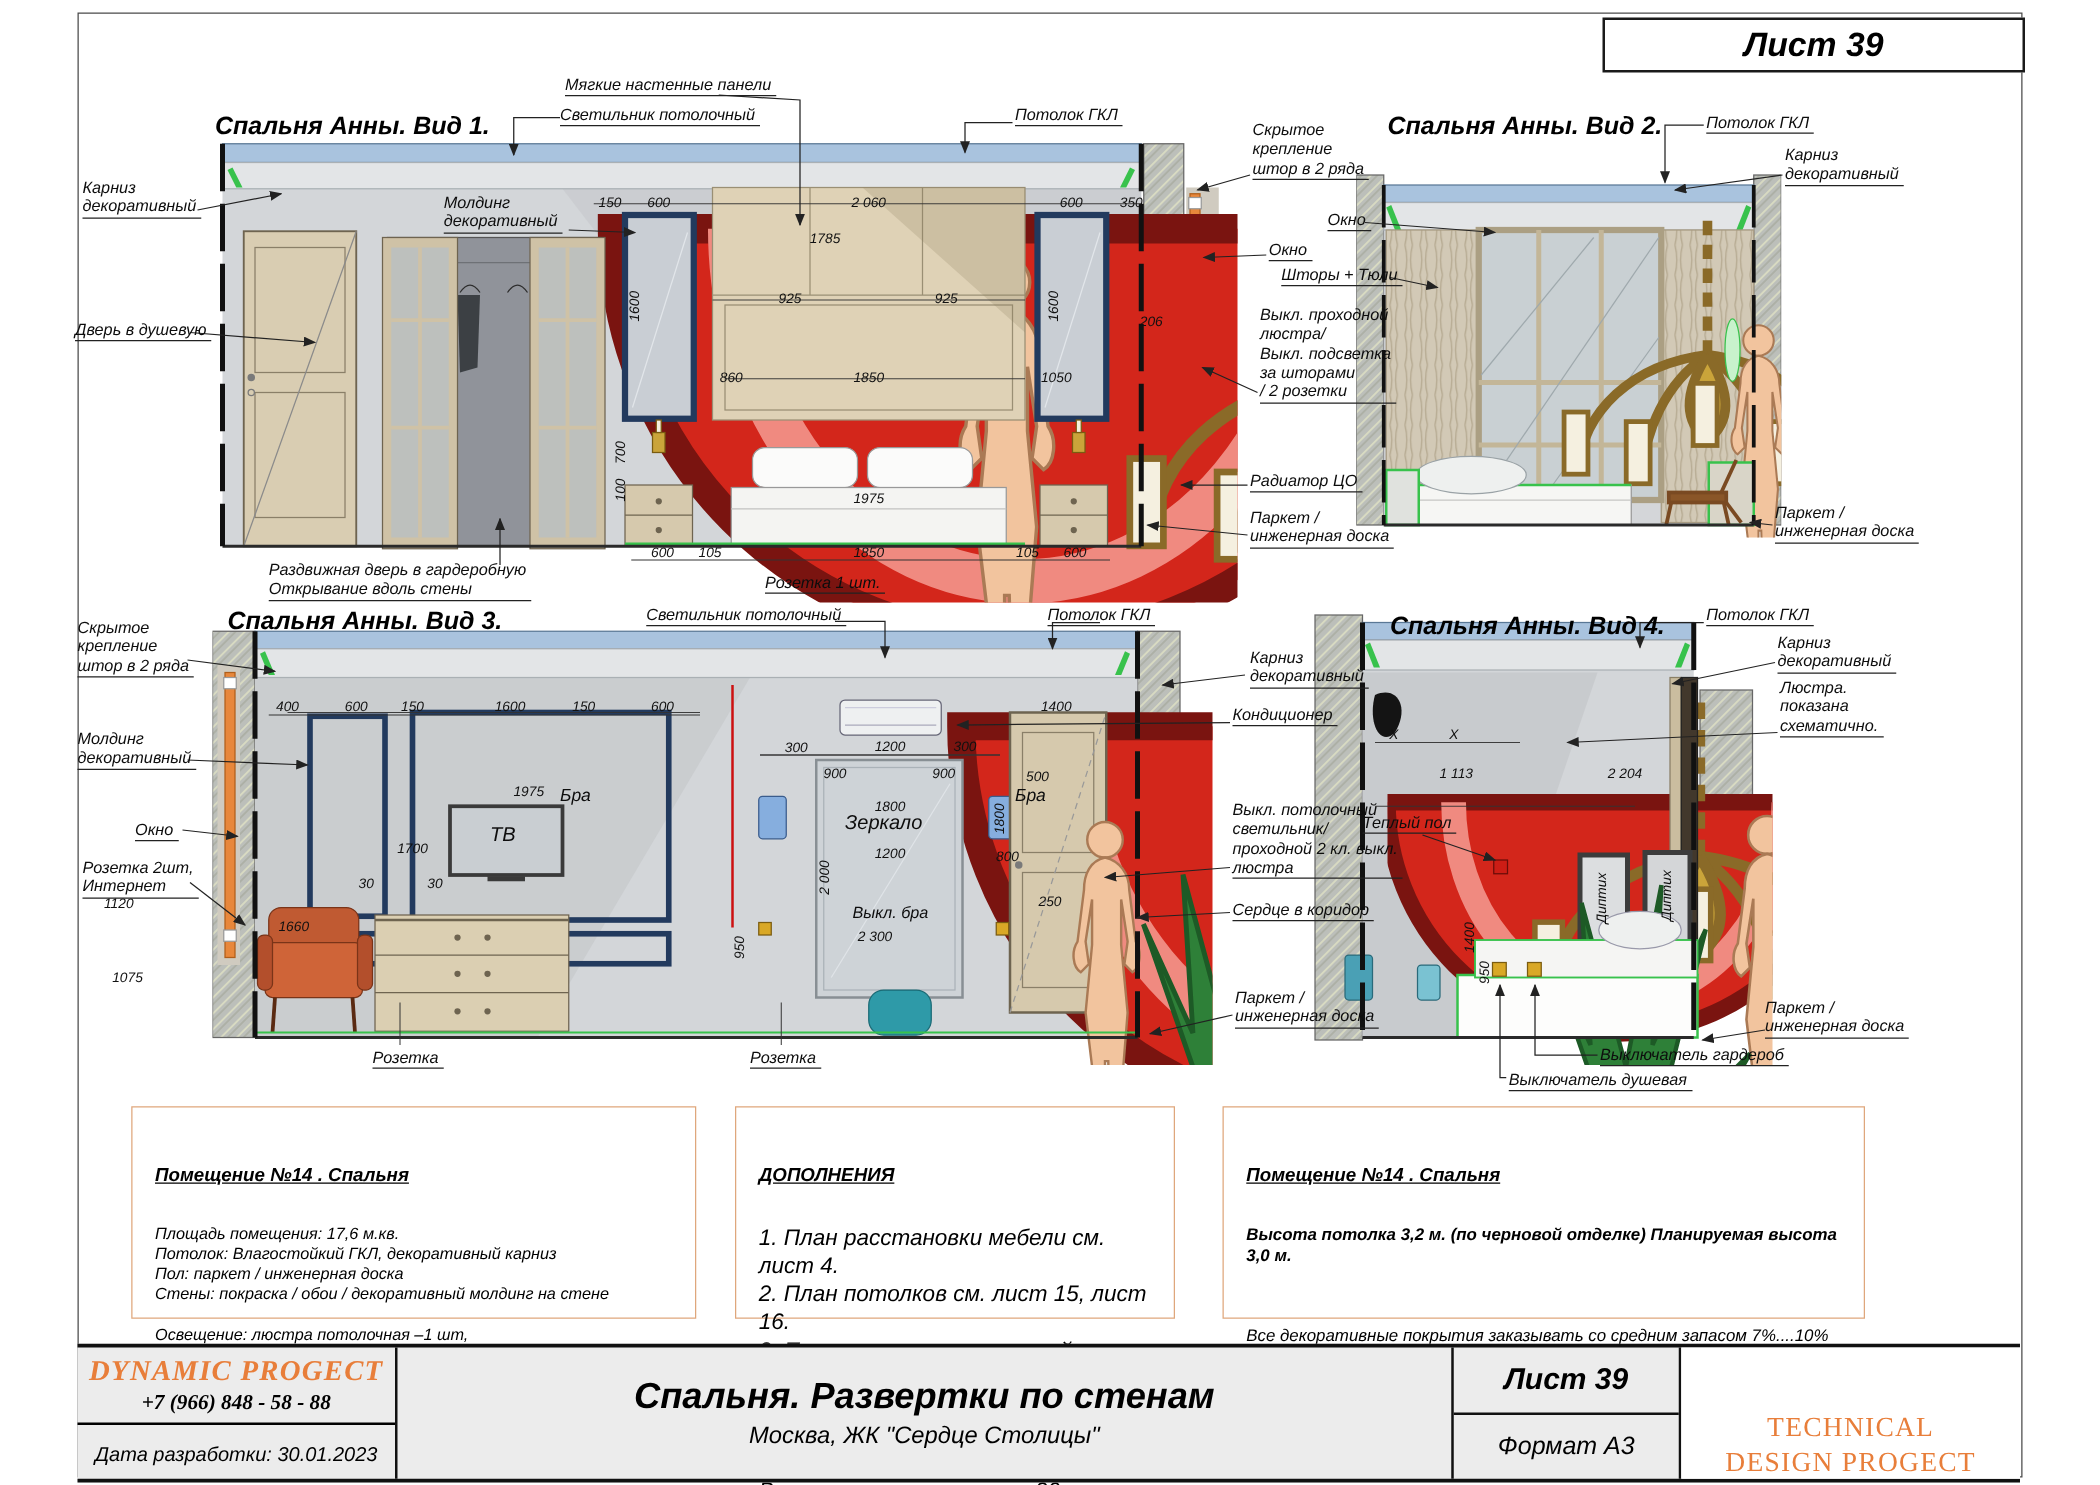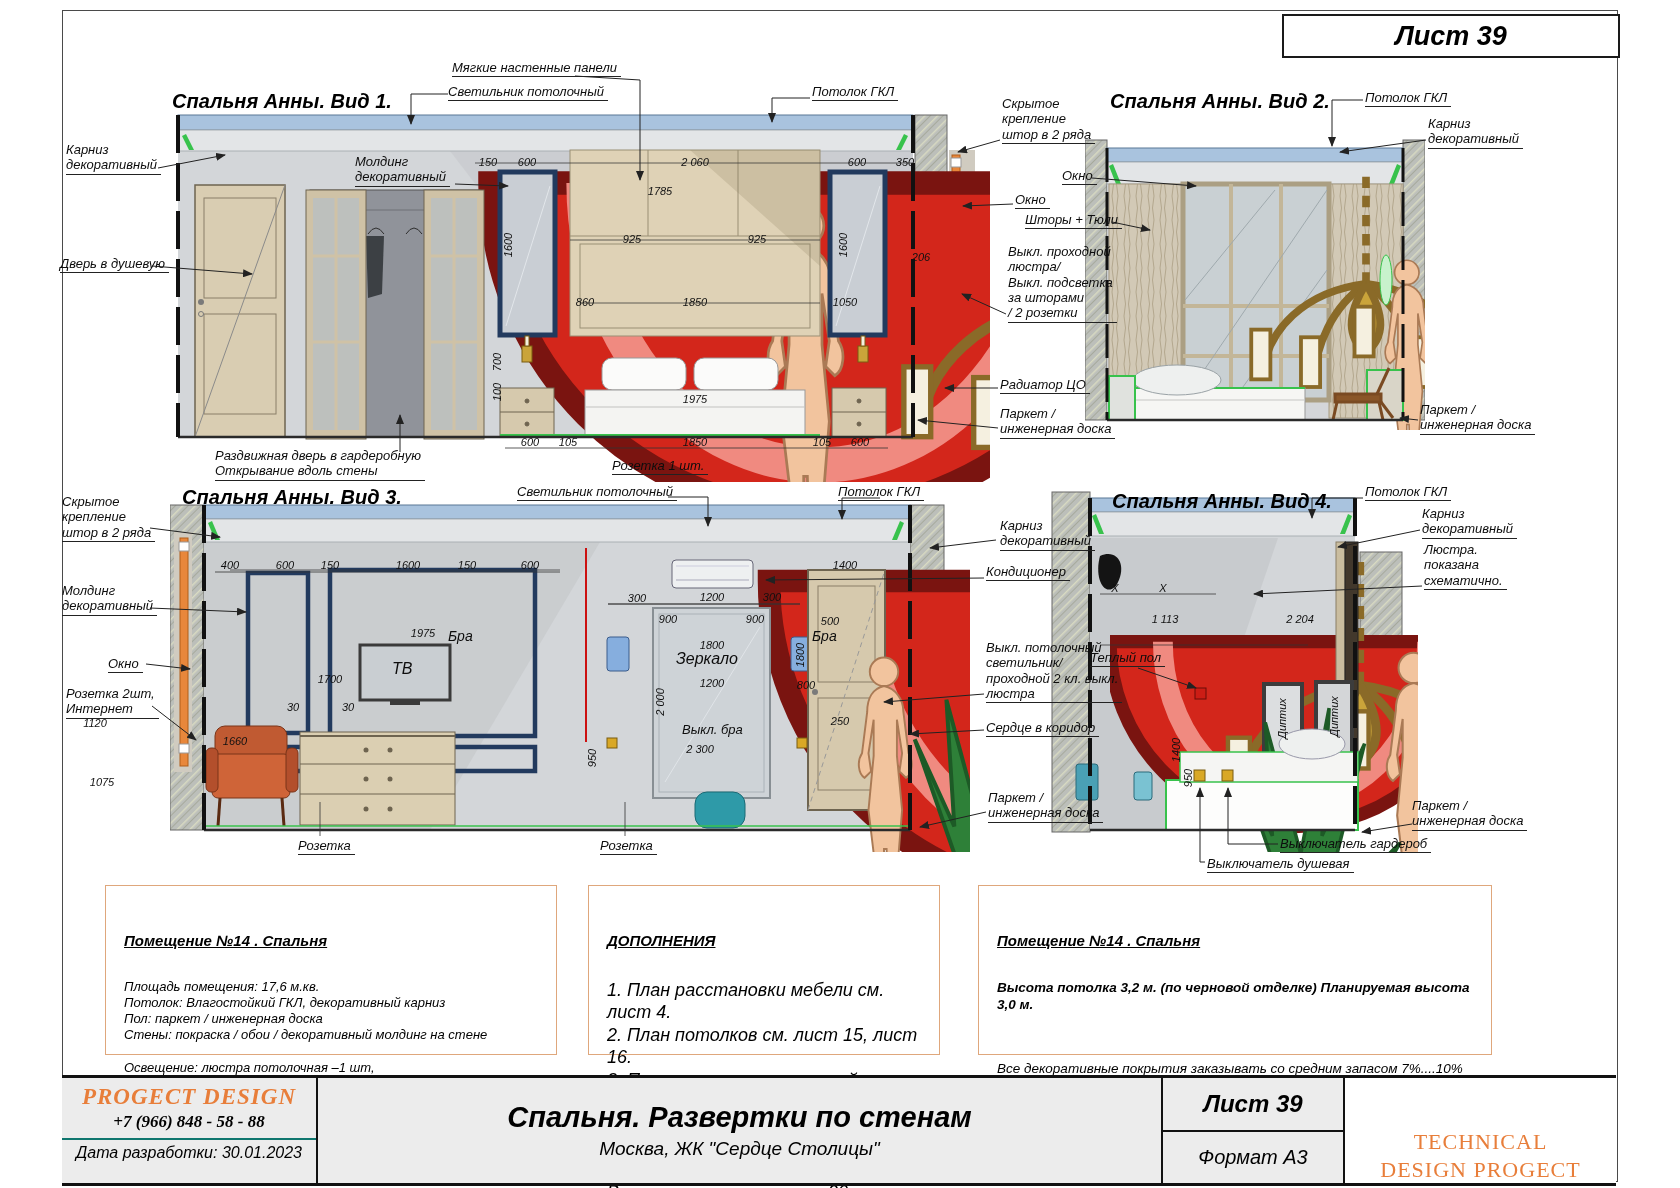--- a/index.html
+++ b/index.html
@@ -23,22 +23,22 @@
       font:italic 13.5px/1.32 "Liberation Sans",sans-serif;white-space:pre-line;z-index:6;box-sizing:border-box}
   .ib h3{margin:0 0 12px;font:italic 700 15px "Liberation Sans",sans-serif;text-decoration:underline}
   .ib .bold{font-weight:700}
   .tblock{position:absolute;left:62px;top:1075px;width:1554px;height:105px;display:flex;z-index:6;
           border-top:3px solid #111;border-bottom:3px solid #111;background:#ececec}
   .tcell{border-right:2px solid #111;box-sizing:border-box;height:100%}
   .tc1{width:256px;display:flex;flex-direction:column}
   .tc1 .brand{font:italic 700 23px "Liberation Serif",serif;color:#e87e3a;text-align:center;
               letter-spacing:1px;padding-top:6px}
   .tc1 .phone{font:italic 700 17px "Liberation Serif",serif;text-align:center;padding:2px 0 6px;
-              border-bottom:2px solid #0f766e}
-  .tc1 .date{font:italic 16px "Liberation Sans",sans-serif;text-align:center;padding-top:4px}
+              border-bottom:2px solid #000000}
+  .tc1 .date{font:italic 16px "Liberation Sans",sans-serif;text-align:center;padding-top:16px}
   .tc2{width:845px;display:flex;flex-direction:column;align-items:center;justify-content:center}
   .tc2 .main{font:italic 700 29px "Liberation Sans",sans-serif}
   .tc2 .sub{font:italic 19px "Liberation Sans",sans-serif;margin-top:4px}
   .tc3{width:182px;display:flex;flex-direction:column}
   .tc3 .sh{font:italic 700 24px "Liberation Sans",sans-serif;text-align:center;flex:1;
            display:flex;align-items:center;justify-content:center;border-bottom:2px solid #111}
   .tc3 .fm{font:italic 20px "Liberation Sans",sans-serif;text-align:center;flex:1;
            display:flex;align-items:center;justify-content:center}
   .tc4{width:271px;background:#fff;border-right:none;display:flex;flex-direction:column;
        align-items:center;justify-content:flex-end}
@@ -571,21 +571,21 @@
 5. План – схема отделочных работ – см. лист 24</div>
   </div>
   <div class="ib" style="left:978px;top:885px;width:514px;height:170px">
     <h3>Помещение №14 . Спальня</h3>
     <div class="bold" style="font-size:13.5px;margin-bottom:28px">Высота потолка 3,2 м. (по черновой отделке) Планируемая высота 3,0 м.</div>
     <div style="font-size:13.5px">Все декоративные покрытия заказывать со средним запасом 7%....10%</div>
   </div>
 
   <div class="tblock">
     <div class="tcell tc1">
-      <div class="brand">PROGECT  DESIGN</div>
+      <div class="brand">DYNAMIC  PROGECT</div>
       <div class="phone">+7  (966)  848 - 58 - 88</div>
       <div class="date">Дата разработки: 30.01.2023</div>
     </div>
     <div class="tcell tc2">
       <div class="main">Спальня. Развертки по стенам</div>
       <div class="sub">Москва, ЖК "Сердце Столицы"</div>
     </div>
     <div class="tcell tc3">
       <div class="sh">Лист 39</div>
       <div class="fm">Формат А3</div>

